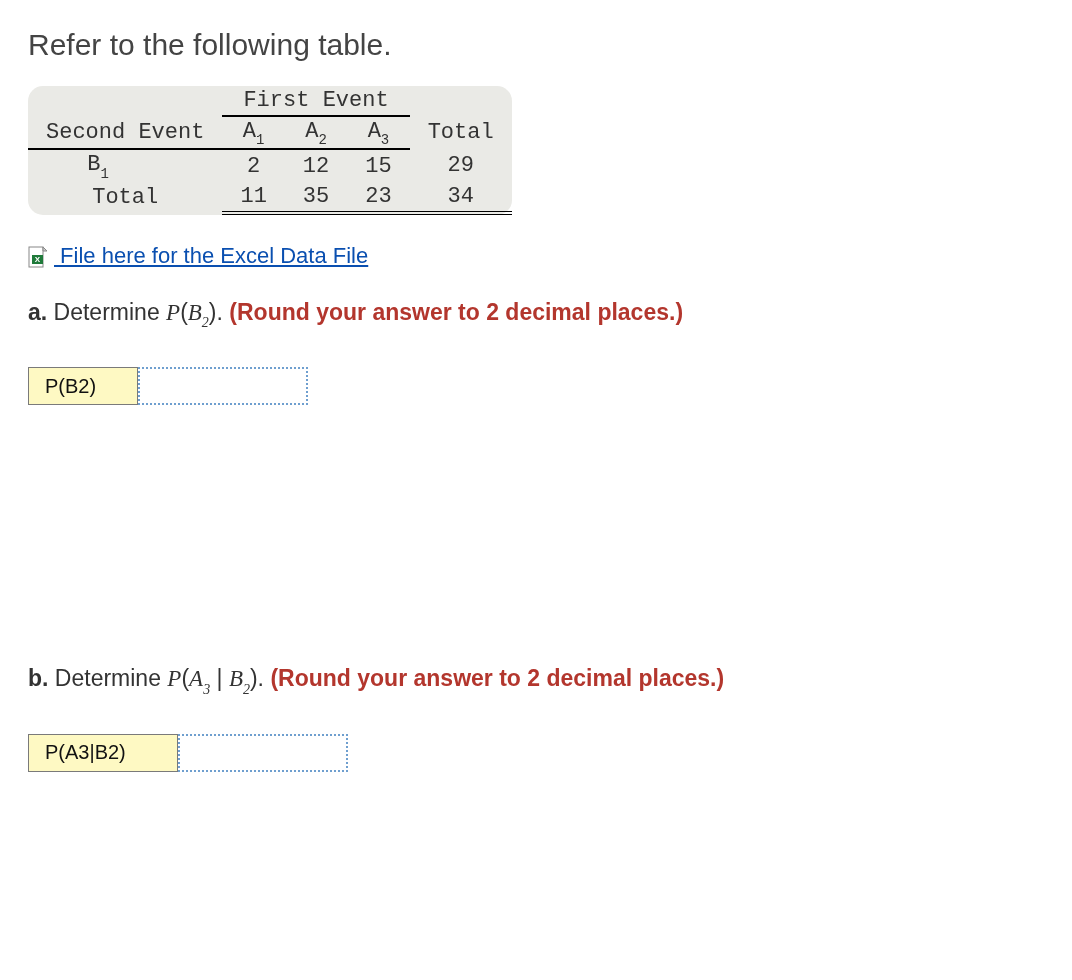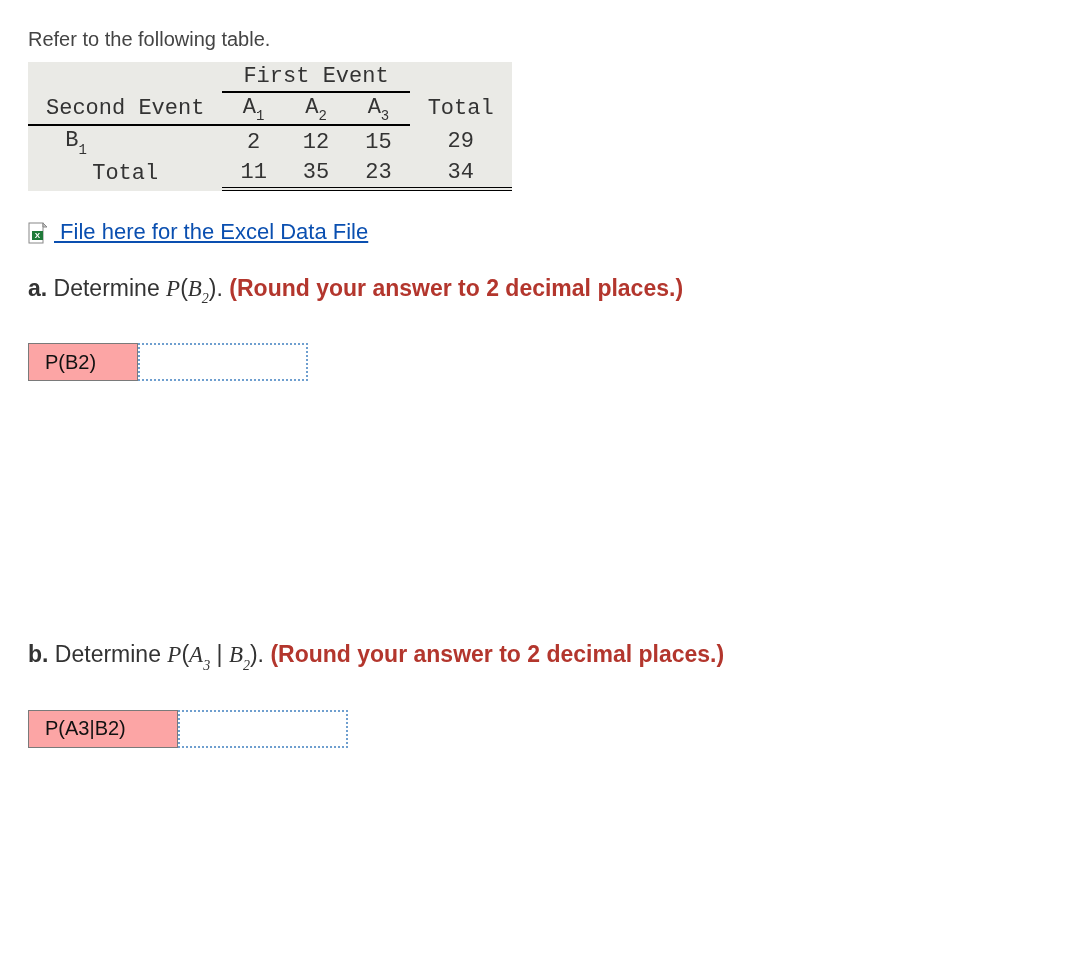--- a/index.html
+++ b/index.html
@@ -6,34 +6,35 @@
     font-family: Arial, Helvetica, sans-serif;
     font-size: 22px;
     color: #333;
     margin: 0;
     padding: 28px;
     width: 1072px;
     box-sizing: border-box;
     background: #fff;
   }
   .intro {
-    font-size: 20px;
+    font-size: 30px;
     color: #444;
   }
   .sub {
     font-family: "Courier New", Courier, monospace;
     font-size: 14px;
     vertical-align: sub;
     position: relative;
     top: 2px;
   }
   table.data {
     border-collapse: collapse;
-    margin-top: 11px;
+    margin-top: 24px;
     background: #eaeae6;
+    border-radius: 15px;
   }
   table.data td, table.data th {
     padding: 2px 18px;
     text-align: center;
     font-family: "Courier New", Courier, monospace;
     font-size: 22px;
   }
   table.data .lefthdr {
     text-align: left;
   }
@@ -91,21 +92,21 @@
   .italic {
     font-style: italic;
     font-family: "Times New Roman", serif;
   }
   .answer-row {
     margin-top: 38px;
     display: flex;
     align-items: stretch;
   }
   .answer-label {
-    background: #fca5a5;
+    background: #fef9c3;
     border: 1px solid #7a7a7a;
     padding: 0 16px;
     font-size: 20px;
     color: #111;
     min-width: 110px;
     box-sizing: border-box;
     display: flex;
     align-items: center;
   }
   .answer-input {
@@ -135,21 +136,21 @@
     <td></td>
   </tr>
   <tr class="header-row">
     <td class="lefthdr">Second Event</td>
     <td><span>A</span><span class="sub">1</span></td>
     <td><span>A</span><span class="sub">2</span></td>
     <td><span>A</span><span class="sub">3</span></td>
     <td class="total-hdr">Total</td>
   </tr>
   <tr>
-    <td class="lefthdr" style="padding-left:24px">&nbsp;<span>B</span><span class="sub">1</span></td>
+    <td class="lefthdr" style="padding-left:46px">&nbsp;<span>B</span><span class="sub">1</span></td>
     <td>2</td>
     <td>12</td>
     <td>15</td>
     <td>29</td>
   </tr>
   <tr class="total-row">
     <td class="lefthdr" style="text-align:center;">Total</td>
     <td class="under">11</td>
     <td class="under">35</td>
     <td class="under">23</td>

